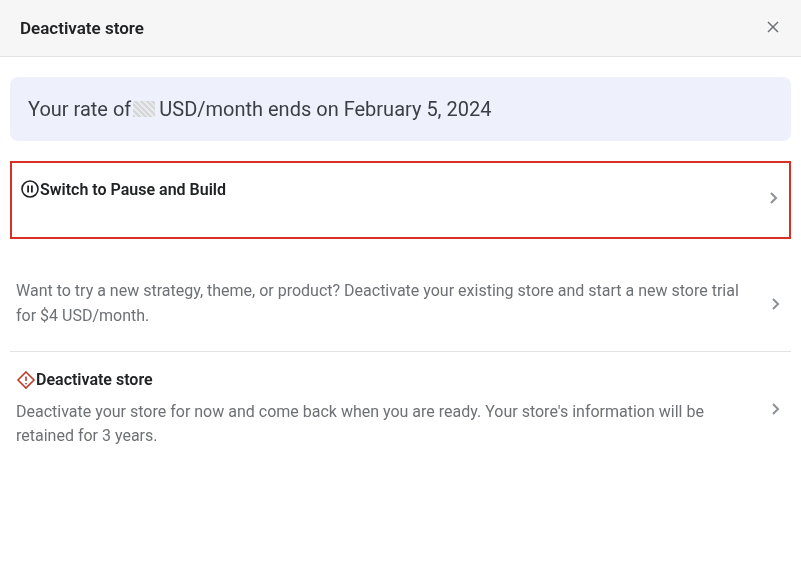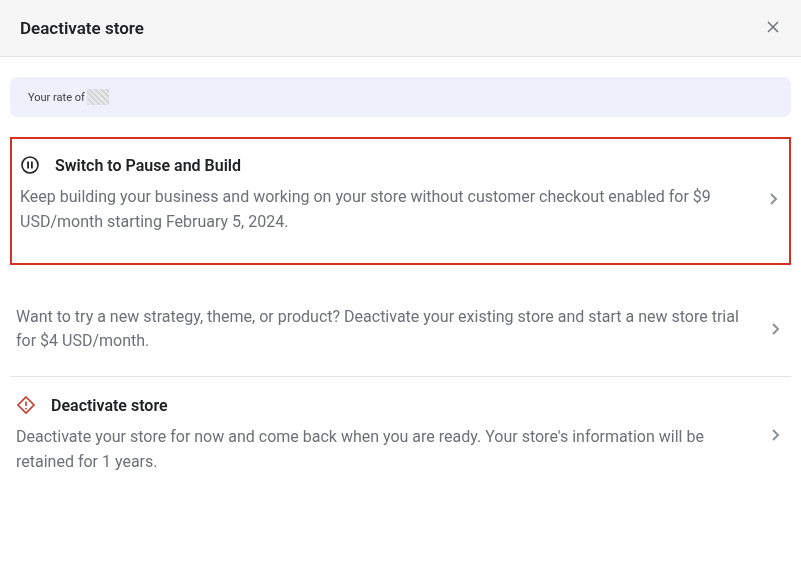--- a/index.html
+++ b/index.html
@@ -33,23 +33,23 @@
       background: none;
       border: none;
       line-height: 1;
     }
     .content {
       padding: 20px 10px 8px 10px;
     }
     .rate-banner {
       background: #eef1fb;
       border-radius: 8px;
-      padding: 12px 18px;
+      padding: 20px 18px;
       margin: 0 0 20px 0;
-      font-size: 11px;
+      font-size: 20px;
       color: #3b3f44;
       display: flex;
       align-items: center;
     }
     .redacted {
       display: inline-block;
       width: 22px;
       height: 16px;
       background: repeating-linear-gradient(
         45deg,
@@ -69,21 +69,21 @@
       border: 2px solid #d93025;
       padding: 16px 8px 28px 8px;
       margin-bottom: 22px;
     }
     .option.sep-top {
       border-top: 1px solid #e1e3e5;
     }
     .option-header {
       display: flex;
       align-items: center;
-      gap: 15px;
+      gap: 0;
       margin-bottom: 10px;
     }
     .option-icon {
       width: 20px;
       height: 20px;
       display: flex;
       align-items: center;
       justify-content: center;
       flex-shrink: 0;
     }
@@ -119,34 +119,34 @@
       </svg>
     </span>
   </button>
 </div>
 
 <div class="content">
 
   <div class="rate-banner">
     <span>Your rate of</span>
     <span class="redacted"></span>
+    <span>USD/month ends on February 5, 2024</span>
   </div>
 
   <div class="option highlighted">
     <div class="option-header">
       <span class="option-icon">
         <svg width="20" height="20" viewBox="0 0 20 20">
           <circle cx="10" cy="10" r="8" fill="none" stroke="#202223" stroke-width="1.6"></circle>
           <rect x="7.2" y="6.5" width="1.8" height="7" fill="#202223"></rect>
           <rect x="11" y="6.5" width="1.8" height="7" fill="#202223"></rect>
         </svg>
       </span>
       <div class="option-title">Switch to Pause and Build</div>
     </div>
-    <div class="option-desc">Keep building your business and working on your store without customer checkout enabled for $9 USD/month starting February 5, 2024.</div>
     <span class="chevron">
       <svg width="10" height="16" viewBox="0 0 10 16" fill="none" stroke="#8c9196" stroke-width="2">
         <polyline points="2,3 7,8 2,13"></polyline>
       </svg>
     </span>
   </div>
 
   <div class="option">
     <div class="option-desc">Want to try a new strategy, theme, or product? Deactivate your existing store and start a new store trial for $4 USD/month.</div>
     <span class="chevron">
@@ -160,21 +160,21 @@
     <div class="option-header">
       <span class="option-icon">
         <svg width="20" height="20" viewBox="0 0 20 20" fill="none" stroke="#c03b2b" stroke-width="1.6">
           <polygon points="10,2 18,10 10,18 2,10"></polygon>
           <line x1="10" y1="6.5" x2="10" y2="11"></line>
           <circle cx="10" cy="13.6" r="0.9" fill="#c03b2b" stroke="none"></circle>
         </svg>
       </span>
       <div class="option-title">Deactivate store</div>
     </div>
-    <div class="option-desc">Deactivate your store for now and come back when you are ready. Your store's information will be retained for 1 years.</div>
+    <div class="option-desc">Deactivate your store for now and come back when you are ready. Your store's information will be retained for 3 years.</div>
     <span class="chevron">
       <svg width="10" height="16" viewBox="0 0 10 16" fill="none" stroke="#8c9196" stroke-width="2">
         <polyline points="2,3 7,8 2,13"></polyline>
       </svg>
     </span>
   </div>
 
 </div>
 
 </body></html>

